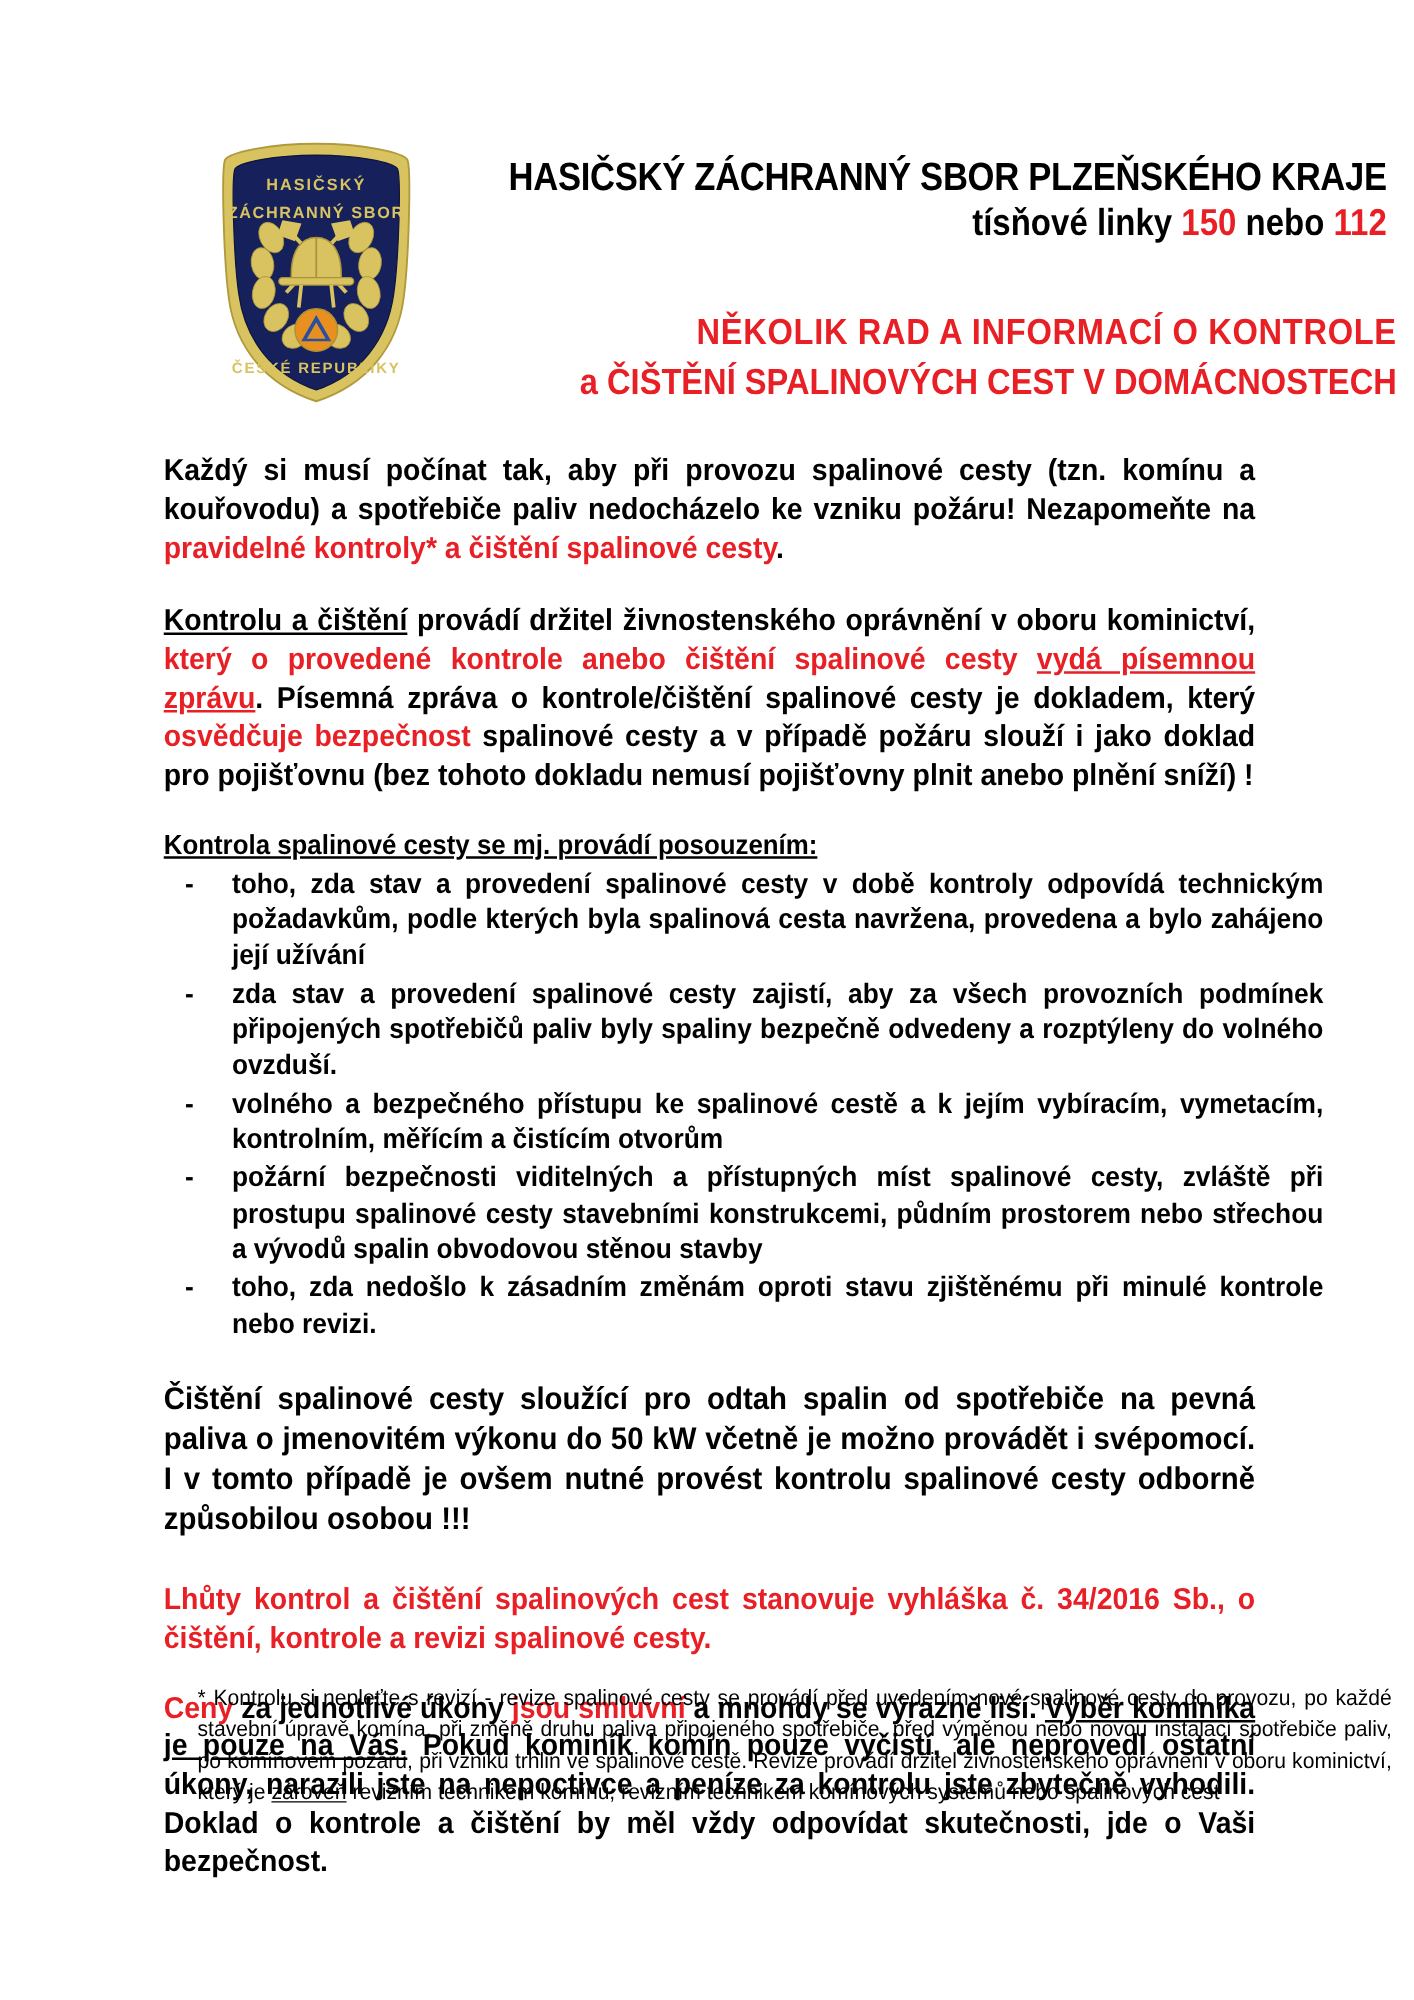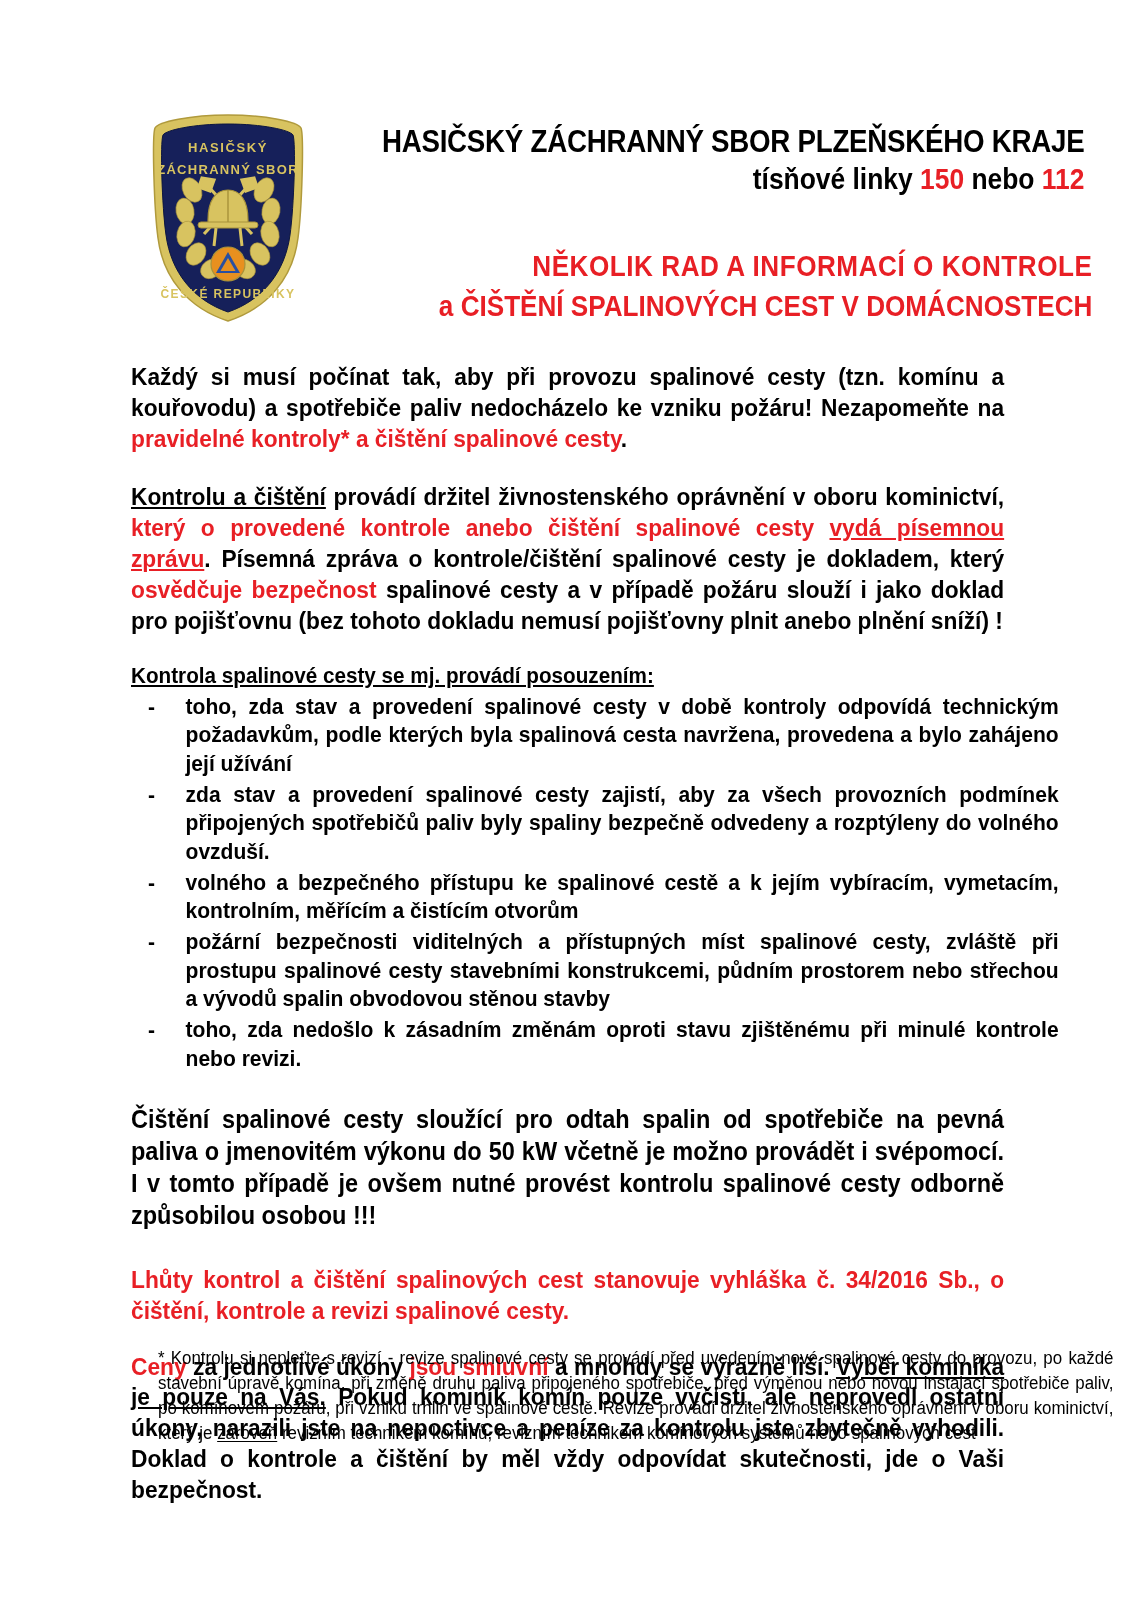--- a/index.html
+++ b/index.html
@@ -22,20 +22,21 @@
     inset: 0;
     padding: 0;
   }
 
   
   .header {
     display: flex;
     align-items: flex-start;
     padding: 112px 60px 0 148px;
     gap: 26px;
+    margin-left: 25px;
   }
 
   .emblem {
     flex: 0 0 auto;
     width: 160px;
     height: 212px;
     position: relative;
   }
   .emblem svg { display: block; width: 160px; height: 212px; }
 

